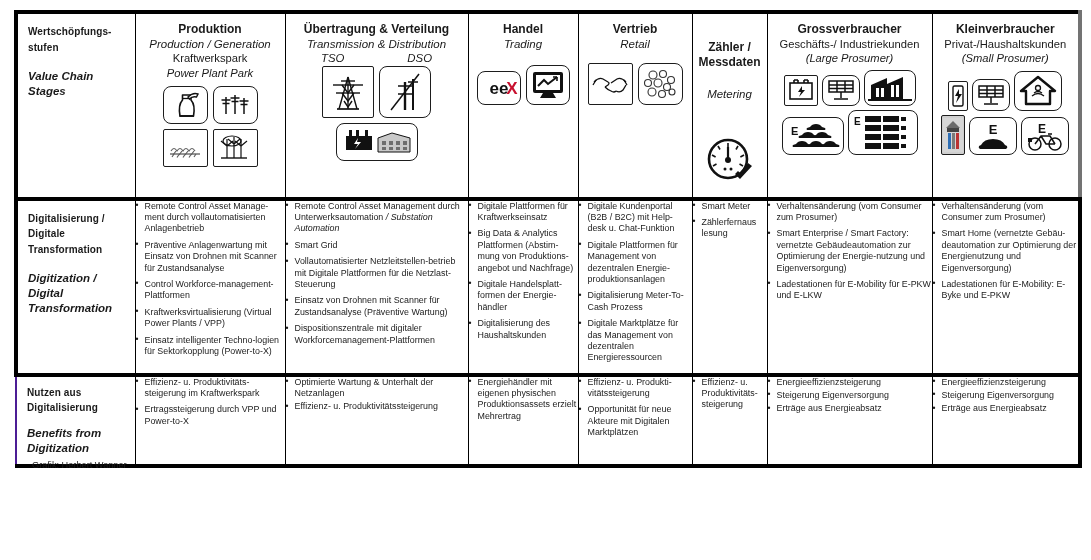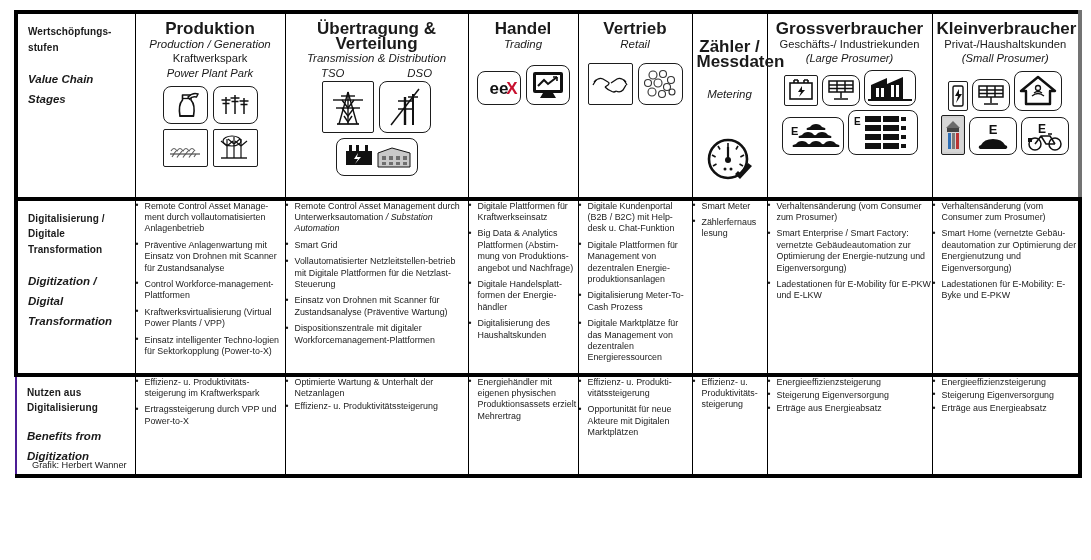--- a/index.html
+++ b/index.html
@@ -24,24 +24,24 @@
   
   tr.band-head > td{border-top:4px solid #000;border-bottom:4px solid #000;}
   tr.band-mid  > td{border-bottom:4px solid #000;}
   tr.band-bot  > td{border-bottom:4px solid #000;}
 
   .cellpad{padding:6px 6px 4px 7px;}
 
   
   .stub-head{padding:10px 8px 8px 10px;}
   .stub-l1{font-weight:bold;font-size:10px;line-height:15.5px;letter-spacing:.1px;}
-  .stub-l2{font-weight:bold;font-style:italic;font-size:11.5px;line-height:20px;margin-top:14px;}
+  .stub-l2{font-weight:bold;font-style:italic;font-size:11.5px;line-height:15px;margin-top:14px;}
 
   .colhead{text-align:center;padding:8px 4px 0 4px;}
-  .ch-de{font-weight:bold;font-size:17px;line-height:14.5px;}
+  .ch-de{font-weight:bold;font-size:12px;line-height:14.5px;}
   .ch-en{font-style:italic;font-size:11.5px;line-height:14.5px;}
   .ch-sub{font-size:11.2px;line-height:14.5px;}
   .ch-sub-it{font-style:italic;font-size:11.2px;line-height:14.5px;}
 
   .tsodso{display:flex;justify-content:space-around;margin-top:1px;}
   .tsodso span{font-style:italic;font-size:11.4px;}
 
   
   .icons{display:flex;flex-wrap:wrap;justify-content:center;align-items:flex-end;
          gap:5px;padding:6px 3px 7px 3px;}

